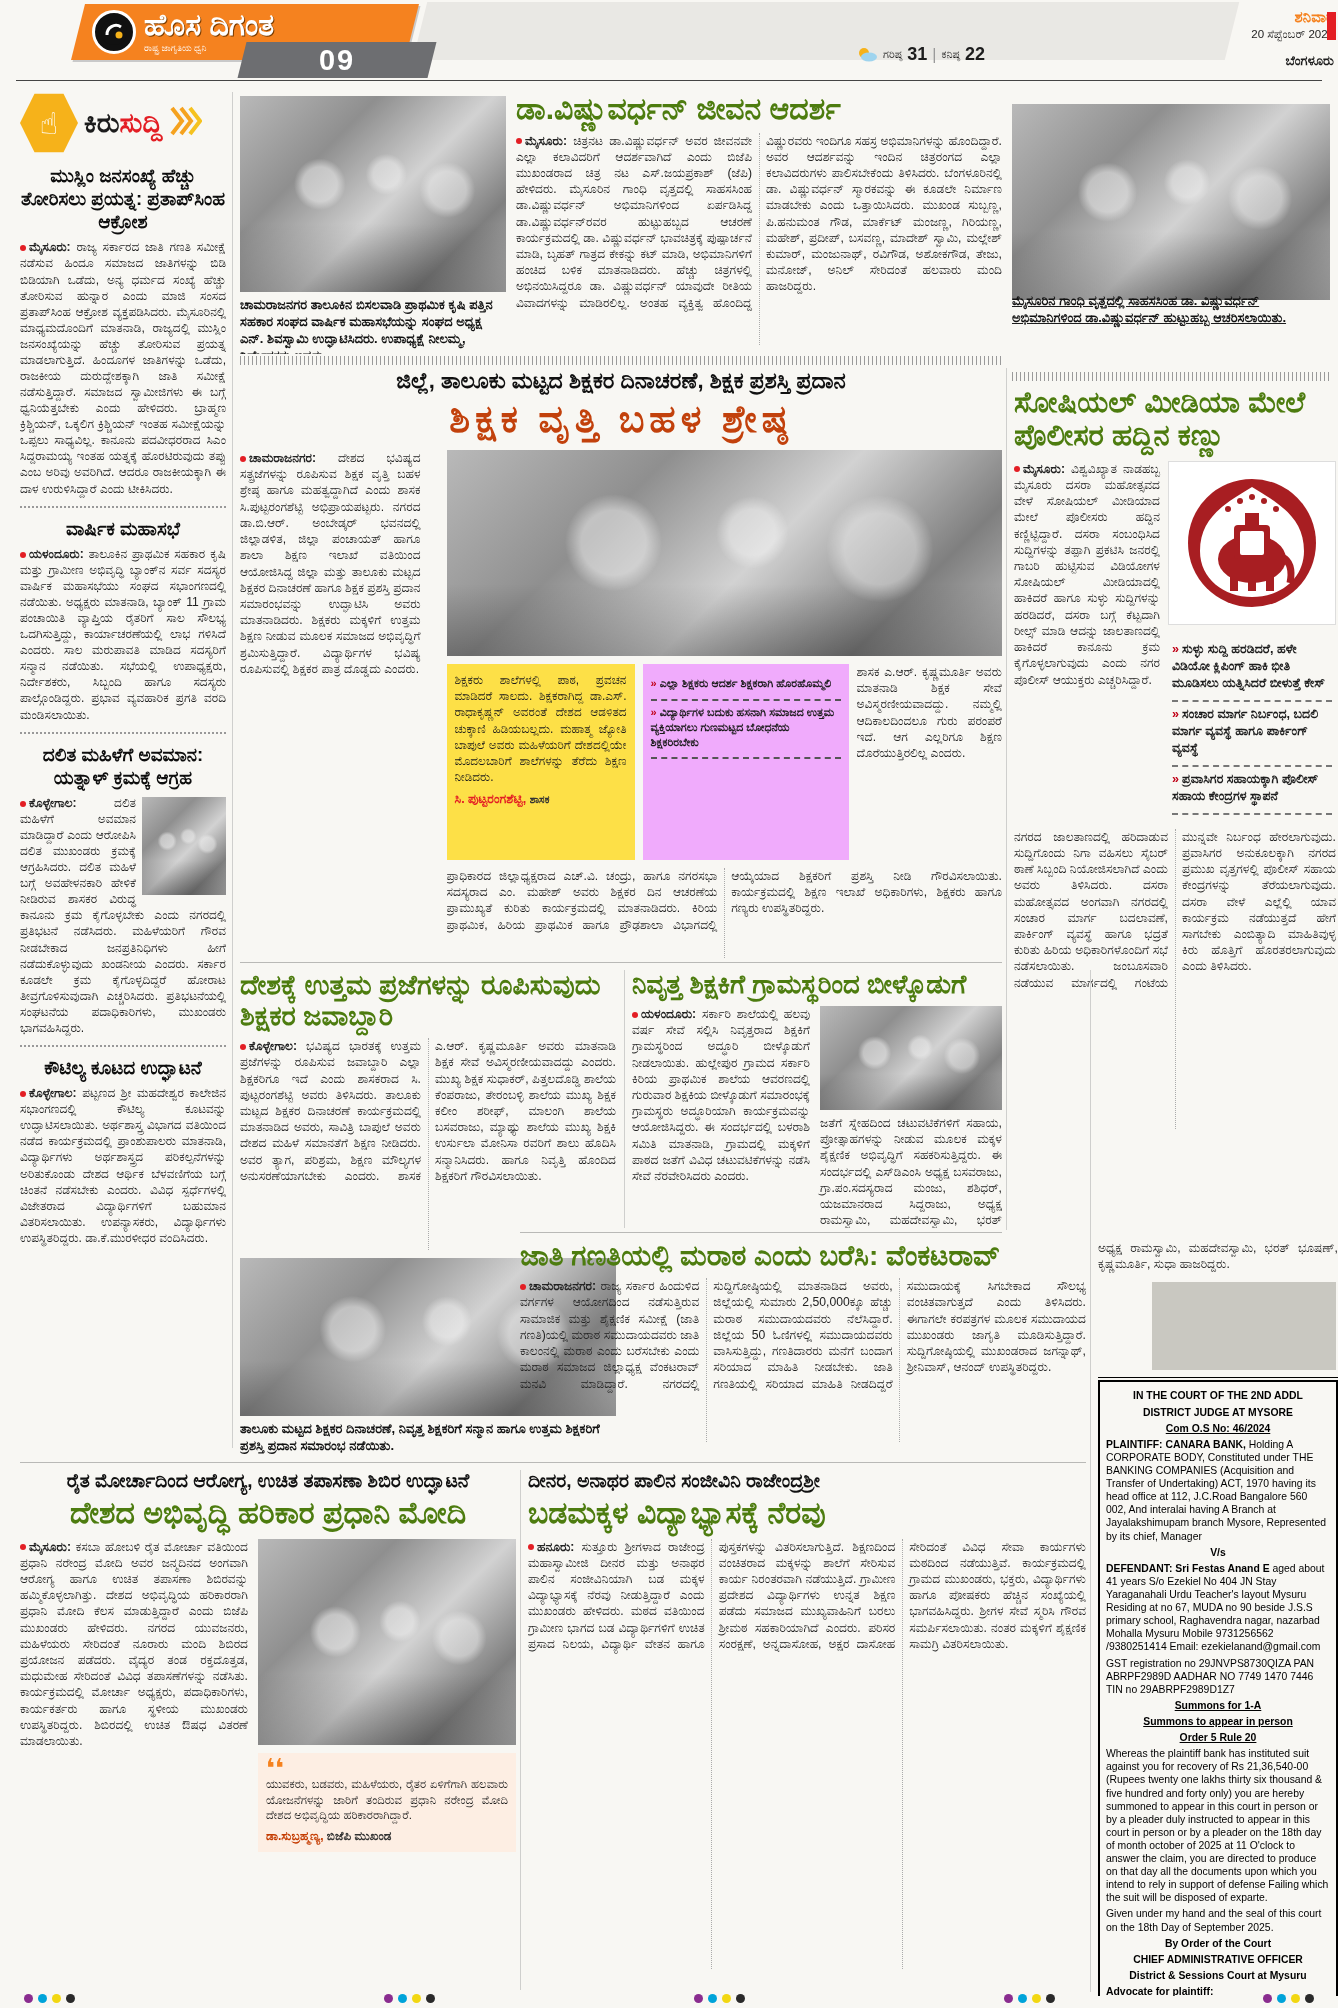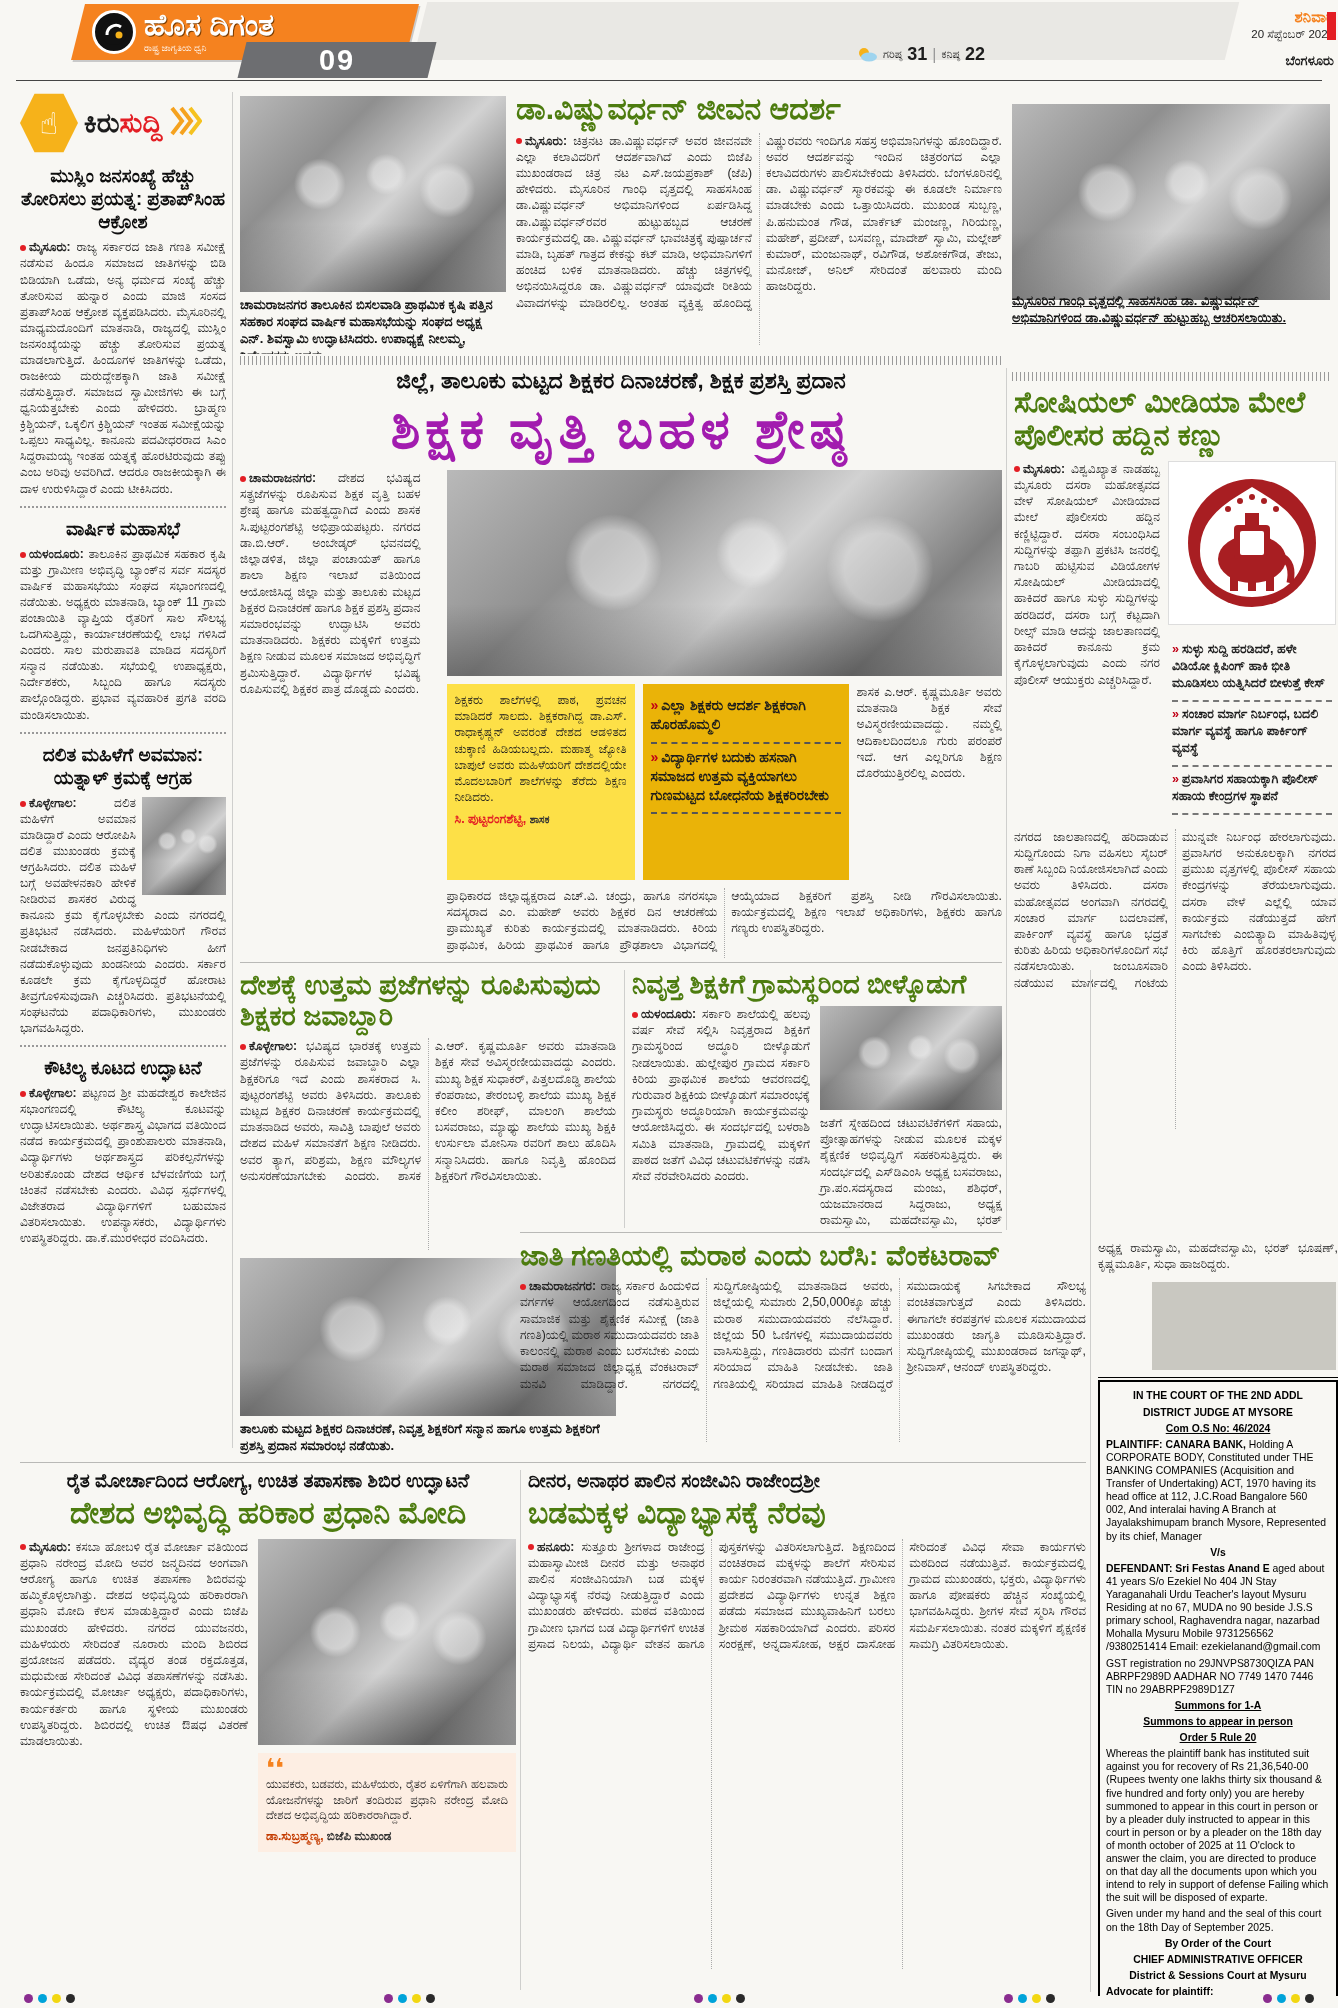--- a/index.html
+++ b/index.html
@@ -60,28 +60,28 @@
   .hex span { color:#fff; font-size:30px; }
   .badge-title { font-size:27px; font-weight:bold; line-height:1; }
   .badge-title .red { color:#e31e24; }
   .brief h3 { font-size:18.5px; line-height:1.25; text-align:center; margin-bottom:6px; color:#0d0d0d; }
   .brief .body-txt { font-size:12.1px; }
   .brief-photo { float:right; width:84px; height:98px; margin:2px 0 4px 6px; }
 
   
   .abs { position:absolute; overflow:hidden; }
   .head-lg { font-size:28px; font-weight:bold; line-height:1.15; color:#4d7c0f; }
-  .head-xl { font-size:54px; font-weight:bold; letter-spacing:5px; text-align:center; color:#a21caf; }
+  .head-xl { font-size:38px; font-weight:bold; letter-spacing:5px; text-align:center; color:#c2410c; }
   .kicker { font-size:22px; font-weight:bold; text-align:center; color:#111; }
   .kicker-sm { font-size:19px; font-weight:bold; color:#111; }
 
   .bluebox { background:#fde047; padding:8px; font-size:12px; line-height:1.35; text-align:justify; }
   .bluebox .attr { margin-top:6px; font-weight:bold; color:#e31e24; font-size:12.5px; }
   .bluebox .attr small { color:#333; font-weight:bold; font-size:10.5px; }
-  .pinkbox { background:#eab308; padding:8px; font-size:14px; font-weight:bold; line-height:1.35; }
+  .pinkbox { background:#f0abfc; padding:8px; font-size:11px; font-weight:bold; line-height:1.35; }
   .pt { border-bottom:2px dashed #555; padding:4px 0 8px; }
   .pt:last-child { border-bottom:2px dashed #555; }
   .arrow { color:#c00016; font-weight:bold; margin-right:3px; }
 
   .pointsbox { padding:6px 4px; font-size:12.6px; font-weight:bold; line-height:1.35; }
   .pointsbox .pt { border-bottom:2px dashed #777; }
 
   .eleph-box { background:#fff; border:1px solid #ddd; display:flex; align-items:center; justify-content:center; }
 
   .quotebox { background:#fdeee3; padding:8px; font-size:11.6px; line-height:1.35; text-align:justify; }

